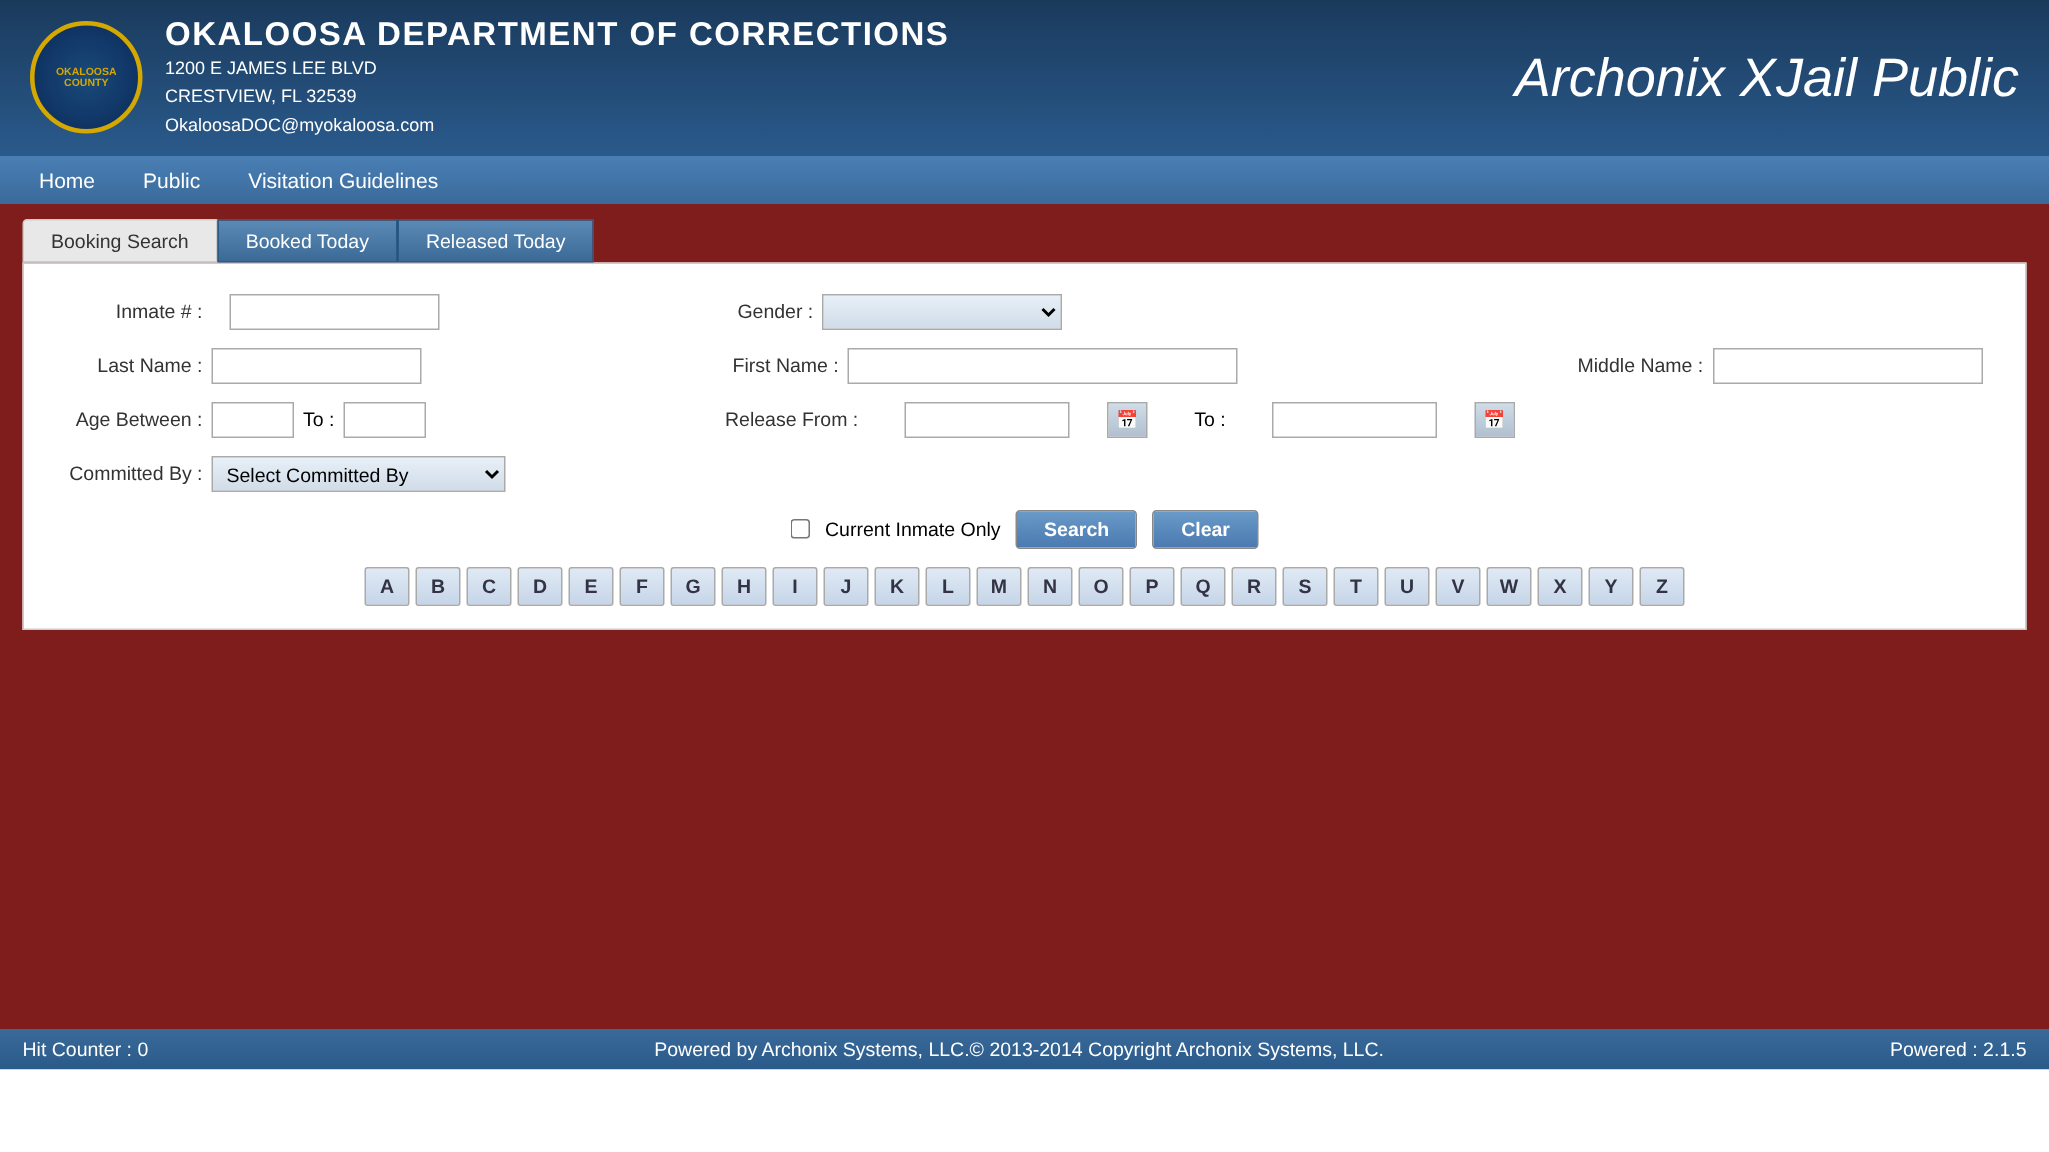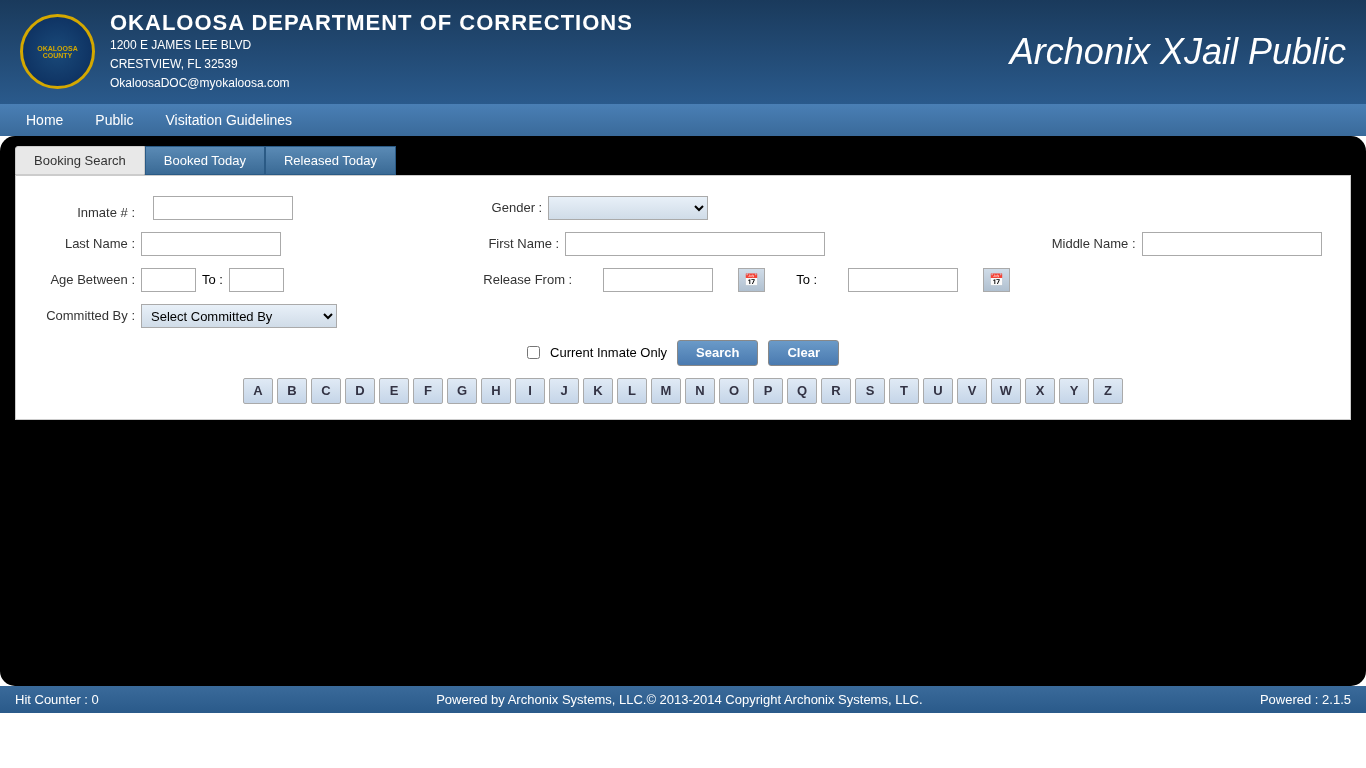--- a/index.html
+++ b/index.html
@@ -45,23 +45,22 @@
       color: white;
       text-decoration: none;
       padding: 8px 16px;
       font-size: 14px;
       display: block;
     }
 
     
     .main {
       padding: 10px 15px;
-      background: #000000;
+      background: #7f1d1d;
       min-height: 550px;
-      border-radius: 15px;
     }
 
     
     .tabs {
       display: flex;
       margin-bottom: 0;
     }
     .tab {
       padding: 6px 18px;
       border: 1px solid #ccc;
@@ -255,21 +254,21 @@
     </div>
     <div class="tab tab-released">
       <span>Released Today</span>
     </div>
   </div>
 
   <div class="form-area">
 
     <div class="form-row">
 
-      <div style="display:flex; align-items:flex-end; flex:1.2;gap:12px;">
+      <div style="display:flex; align-items:center; flex:1.2;gap:12px;">
         <label class="form-label">Inmate # :</label>
         <input type="text" class="form-input form-input-sm" style="">
       </div>
 
       <div style="display:flex; align-items:center; flex:1.8; justify-content:flex-start; padding-left:80px;">
         <label class="form-label" style="min-width:70px;">Gender :</label>
         <select class="form-select gender-select">
           <option value=""></option>
           <option value="male">Male</option>
           <option value="female">Female</option>

